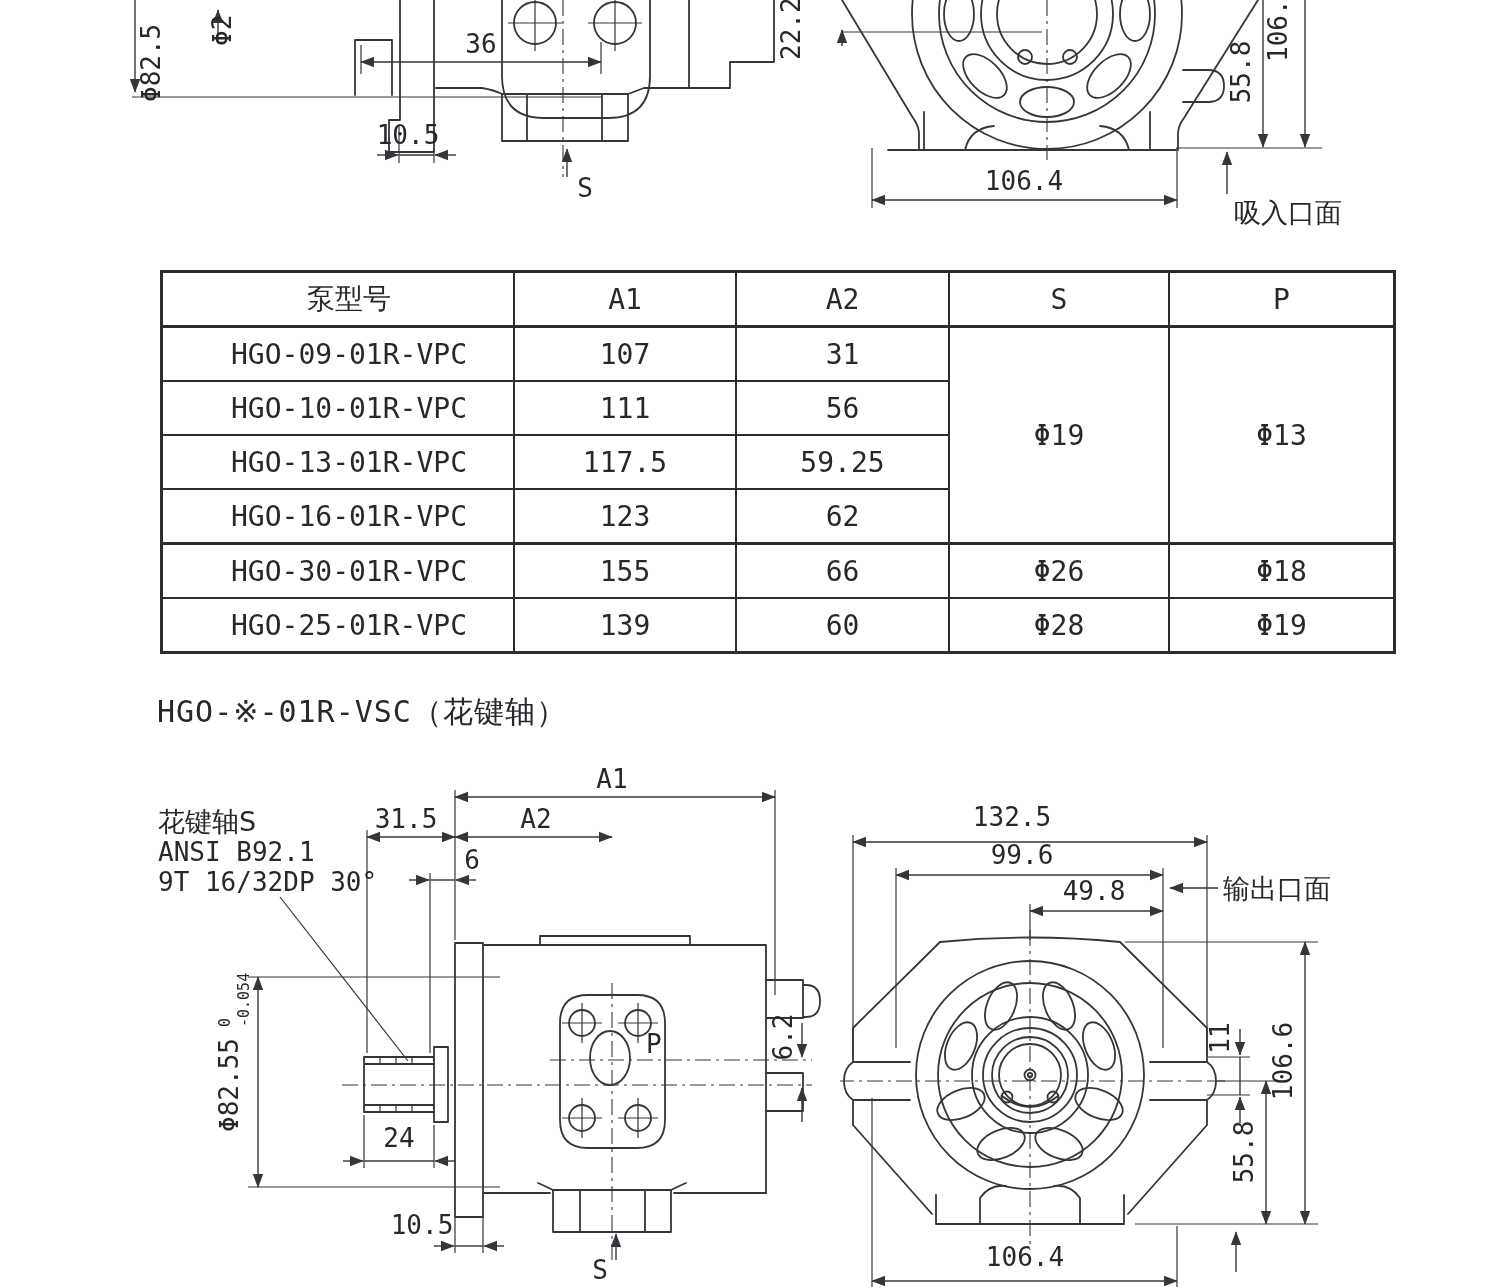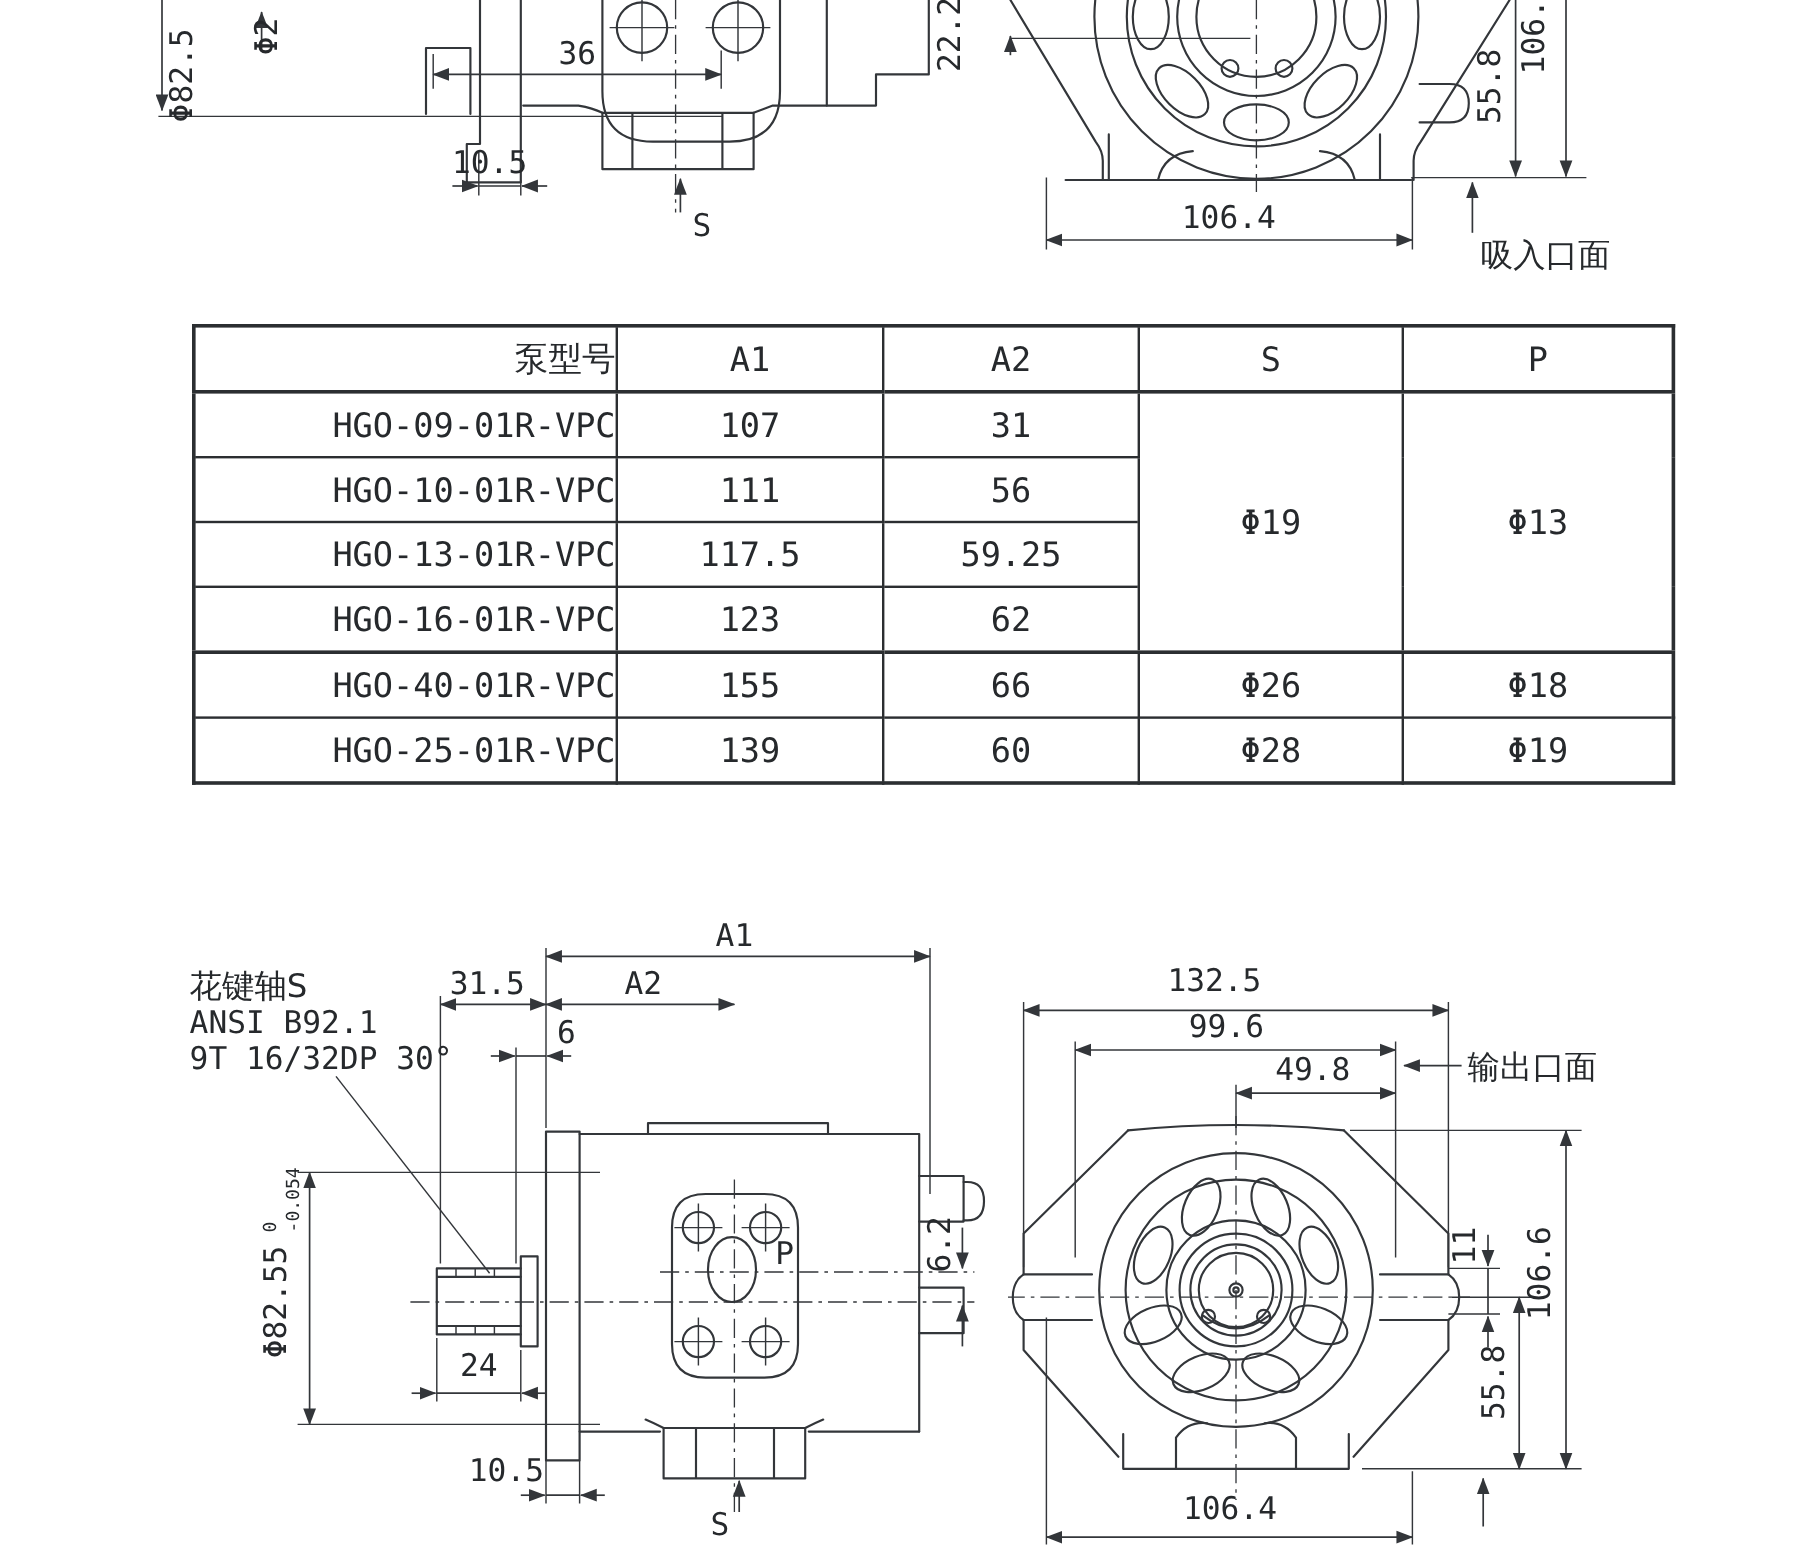--- a/index.html
+++ b/index.html
@@ -10,21 +10,21 @@
   .th{fill:none;stroke:#33363a;stroke-width:1.2;}
   .dl{fill:none;stroke:#33363a;stroke-width:1.4;}
   .cl{fill:none;stroke:#33363a;stroke-width:1.1;stroke-dasharray:16 5 3 5;}
   .tx{fill:#26292c;font-family:"DejaVu Sans Mono","DejaVu Sans",monospace;font-size:26px;}
   .ts{font-size:15px;}
   .tc{fill:#26292c;font-family:"DejaVu Sans","Liberation Sans",sans-serif;font-size:27px;}
   #spec-table{position:absolute;left:160px;top:270px;border-collapse:collapse;table-layout:fixed;}
   #spec-table th,#spec-table td{border:2px solid #2b2e31;font-weight:normal;
       font-size:28px;text-align:center;padding:0;height:52px;background:#fff;}
   #spec-table th{height:52px;}
-  #spec-table .c-model{width:328px;text-align:right;padding-left:22px;}
+  #spec-table .c-model{width:328px;text-align:center;padding-left:22px;}
   #spec-table .c-a1{width:220px;}
   #spec-table .c-a2{width:211px;}
   #spec-table .c-s{width:218px;}
   #spec-table .c-p{width:223px;}
   #spec-table{border:3px solid #2b2e31;}
   #spec-table thead th{border-bottom:3px solid #2b2e31;}
   #spec-table tr.thick-top td{border-top:3px solid #2b2e31;}
   #section-heading{position:absolute;left:157px;top:692px;font-size:30px;letter-spacing:1px;}
 </style>
 </head>
@@ -135,36 +135,37 @@
         <td class="c-model">HGO-13-01R-VPC</td>
         <td>117.5</td>
         <td>59.25</td>
       </tr>
       <tr>
         <td class="c-model">HGO-16-01R-VPC</td>
         <td>123</td>
         <td>62</td>
       </tr>
       <tr class="thick-top">
-        <td class="c-model">HGO-40-01R-VPC</td>
+        <td class="c-model">HGO-30-01R-VPC</td>
         <td>155</td>
         <td>66</td>
         <td>Φ26</td>
         <td>Φ18</td>
       </tr>
       <tr>
         <td class="c-model">HGO-25-01R-VPC</td>
         <td>139</td>
         <td>60</td>
         <td>Φ28</td>
         <td>Φ19</td>
       </tr>
     </tbody>
   </table>
 
+  <div id="section-heading">HGO-※-01R-VSC（花键轴）</div>
 
   <svg style="left:150px;top:755px;" width="710" height="533" viewBox="0 0 710 533">
     <defs>
       <marker id="arC" viewBox="0 0 10 10" refX="9.5" refY="5" markerWidth="10" markerHeight="10" orient="auto-start-reverse">
         <path d="M0 1.2 L10 5 L0 8.8 Z" fill="#33363a"></path>
       </marker>
     </defs>
 
     <path class="th" d="M130 142 L258 306"></path>
 

